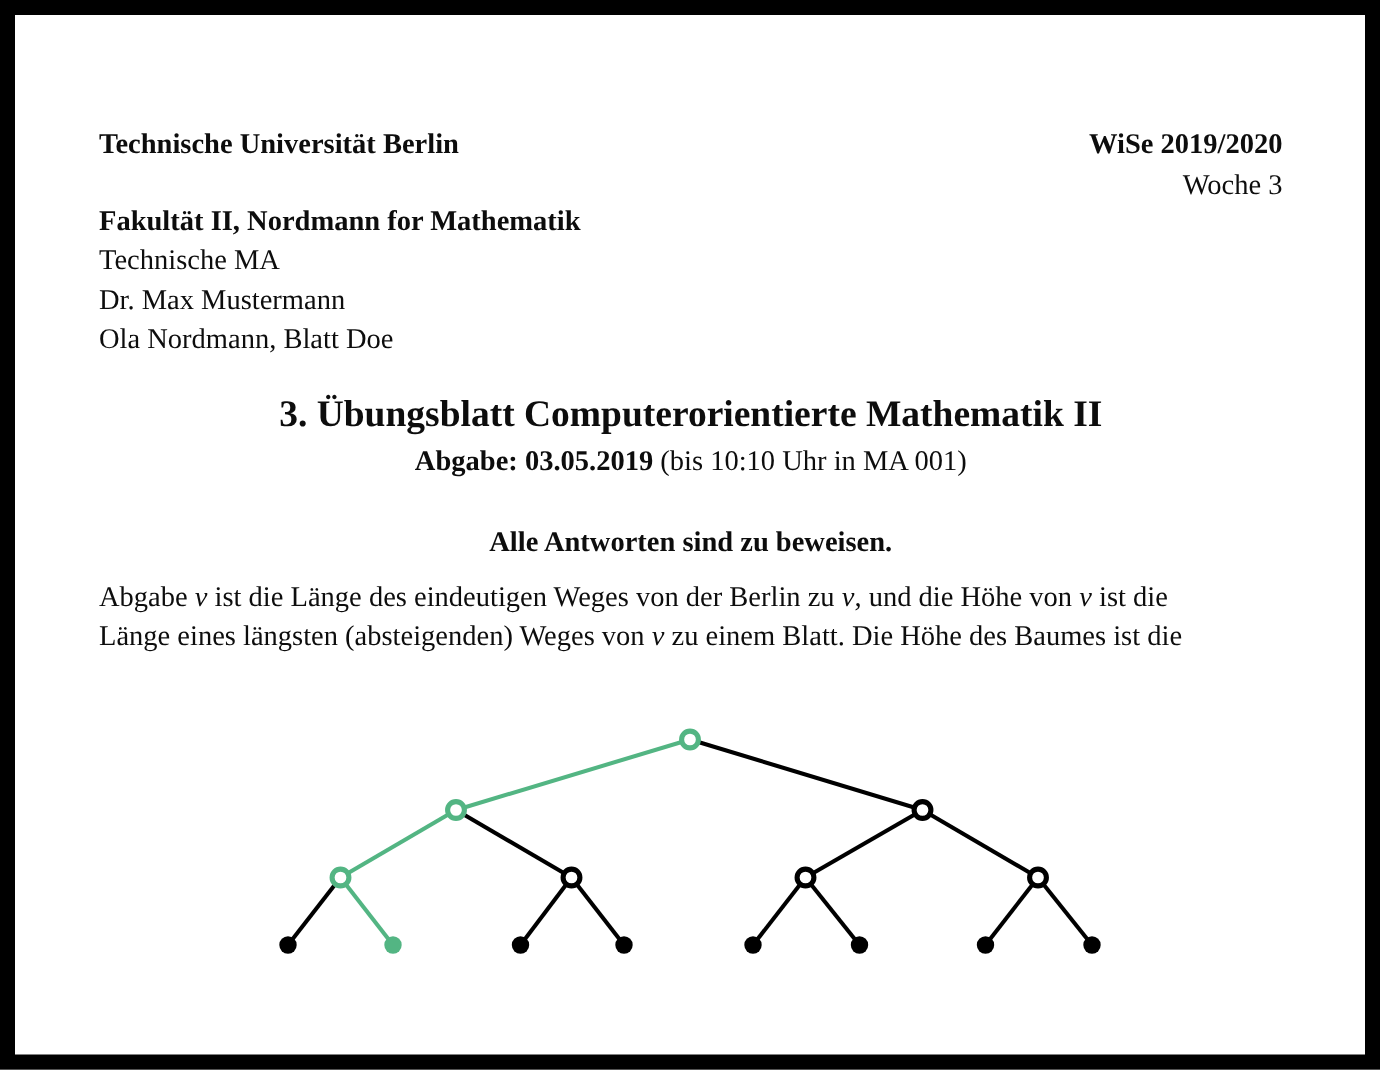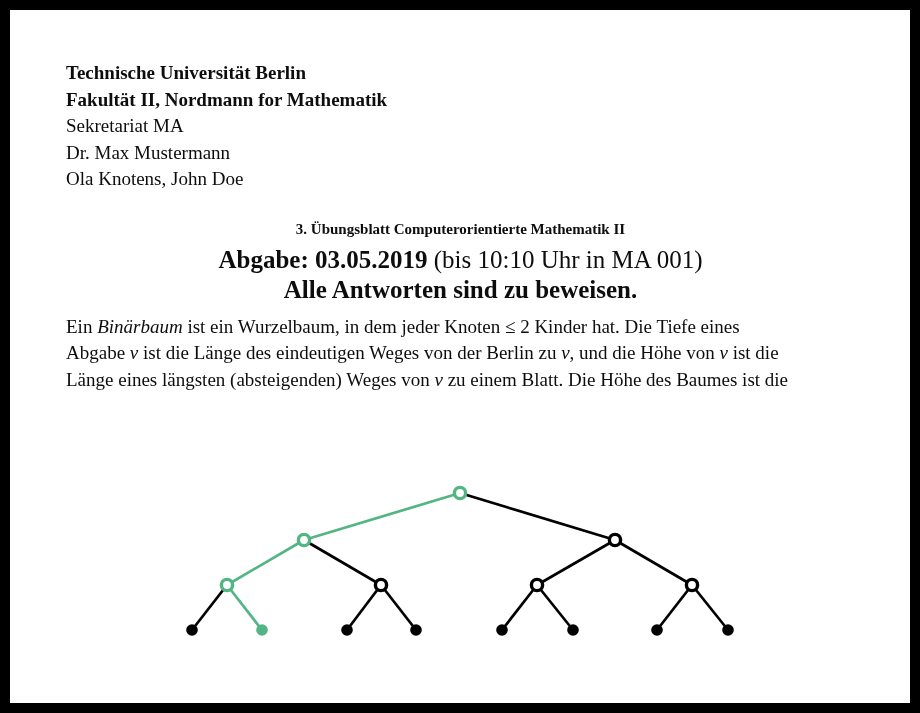--- a/index.html
+++ b/index.html
@@ -24,33 +24,33 @@
   .header-row {
     display: flex;
     justify-content: space-between;
     align-items: flex-start;
   }
   .hline {
     font-size: 19px;
     line-height: 26.5px;
     white-space: nowrap;
   }
-  .bold { font-weight: bold; }
+  .bold { font-weight: bold; margin-top: 24px; }
   .header-right { text-align: right; }
   .title-block {
     text-align: center;
     margin-top: 20px;
   }
   .doc-title {
-    font-size: 15px;
+    font-size: 25px;
     font-weight: bold;
     line-height: 32px;
   }
   .subtitle {
-    font-size: 25px;
+    font-size: 19px;
     line-height: 30px;
   }
   .task-row {
     display: flex;
     justify-content: space-between;
     margin-top: 16px;
     font-size: 19px;
     line-height: 26.5px;
   }
   .para {
@@ -72,37 +72,38 @@
 </head>
 <body>
 
 <div class="page">
   <div class="content">
 
     <div class="header-row">
       <div>
         <div class="hline bold">Technische Universität Berlin</div>
         <div class="hline bold">Fakultät II, Nordmann for Mathematik</div>
-        <div class="hline">Sekretariat MA</div>
+        <div class="hline">Technische MA</div>
         <div class="hline">Dr. Max Mustermann</div>
-        <div class="hline">Ola Knotens, John Doe</div>
+        <div class="hline">Ola Nordmann, Blatt Doe</div>
       </div>
       <div class="header-right">
+        <div class="hline bold">WiSe 2019/2020</div>
+        <div class="hline">Woche 3</div>
       </div>
     </div>
 
     <div class="title-block">
       <div class="doc-title">3. Übungsblatt Computerorientierte Mathematik II</div>
       <div class="subtitle"><span class="bold">Abgabe: 03.05.2019</span><span> (bis 10:10 Uhr in MA 001)</span></div>
       <div class="subtitle bold">Alle Antworten sind zu beweisen.</div>
     </div>
 
 
     <div class="para" id="paragraph">
-        <div class="para-line"><span>Ein </span><span class="it">Binärbaum</span><span> ist ein Wurzelbaum, in dem jeder Knoten ≤ 2 Kinder hat. Die Tiefe eines</span></div>
         <div class="para-line"><span>Abgabe </span><span class="it">v</span><span> ist die Länge des eindeutigen Weges von der Berlin zu </span><span class="it">v</span><span>, und die Höhe von </span><span class="it">v</span><span> ist die</span></div>
         <div class="para-line"><span>Länge eines längsten (absteigenden) Weges von </span><span class="it">v</span><span> zu einem Blatt. Die Höhe des Baumes ist die</span></div>
       </div>
 
   </div>
 
   <svg class="tree" id="tree-svg" viewBox="10 10 900 693">
       <line x1="460" y1="493" x2="304" y2="540" stroke="#53b583" stroke-width="2.7"></line>
       <line x1="460" y1="493" x2="615" y2="540" stroke="#000000" stroke-width="2.7"></line>
       <line x1="304" y1="540" x2="227" y2="585" stroke="#53b583" stroke-width="2.7"></line>

